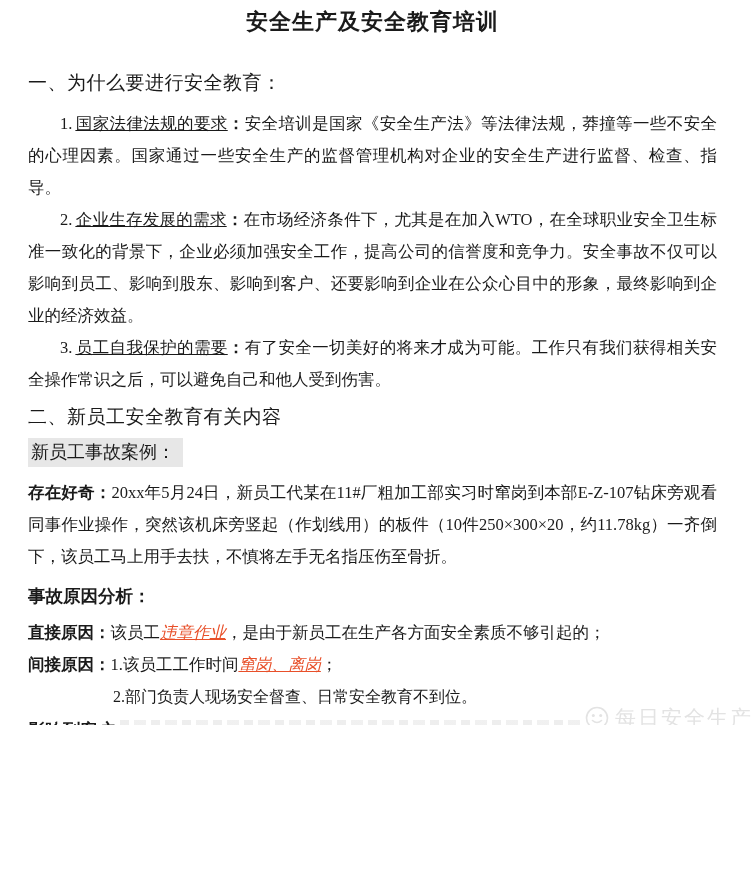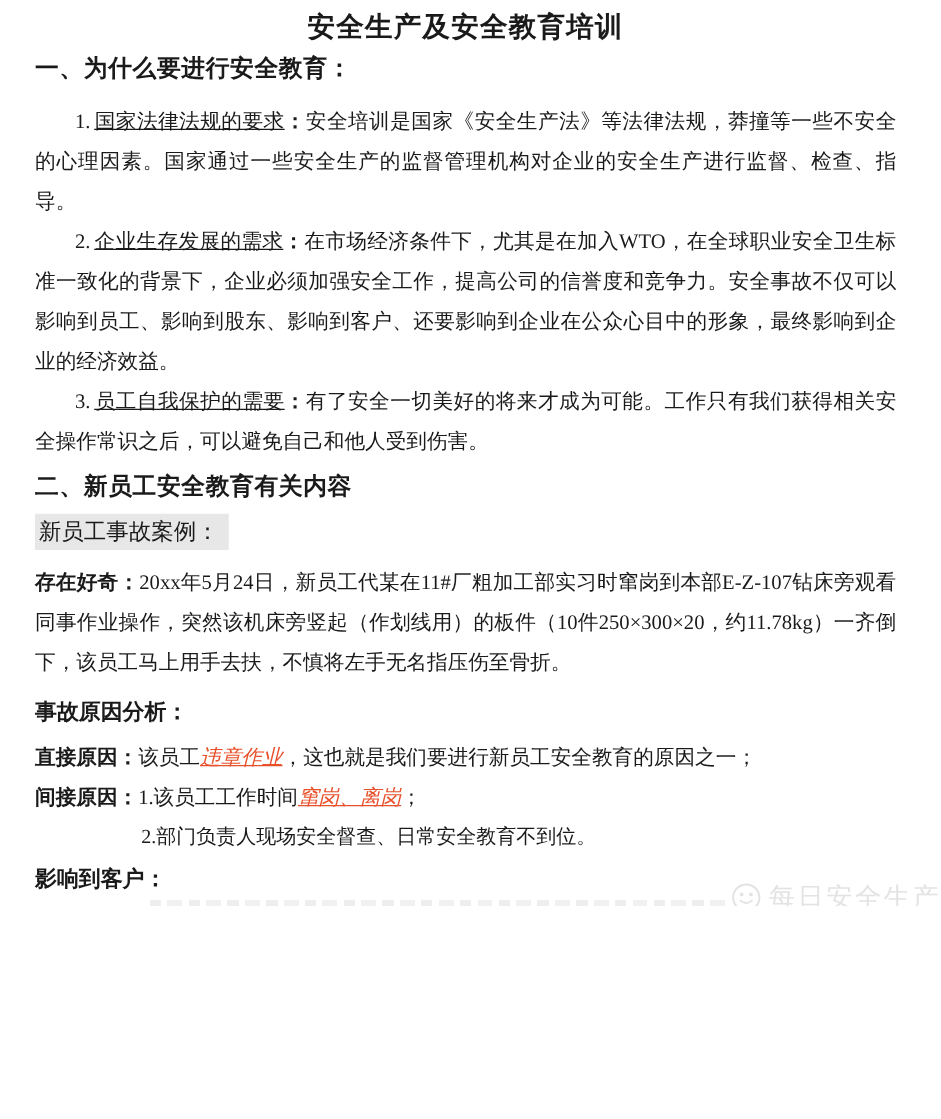--- a/index.html
+++ b/index.html
@@ -16,23 +16,23 @@
   }
   .doc-title{
     margin:0;
     text-align:center;
     font-size:22px;
     font-weight:700;
     line-height:32px;
     letter-spacing:1px;
   }
   .sec-heading{
-    margin:5px 0 0 0;
+    margin:32px 0 0 0;
     font-size:19px;
-    font-weight:700;
+    font-weight:400;
     line-height:26px;
     letter-spacing:0.5px;
   }
   .sec-heading.second{margin-top:8px;}
   .body-para{
     margin:0;
     font-size:16.5px;
     line-height:32px;
     text-align:justify;
   }
@@ -116,21 +116,21 @@
 
 
   <div class="case-label-wrap">
     <span class="case-label">新员工事故案例：</span>
   </div>
 
   <p class="body-para incident-para"><span class="bold-lead">存在好奇：</span><span>20xx年5月24日，新员工代某在11#厂粗加工部实习时窜岗到本部E-Z-107钻床旁观看同事作业操作，突然该机床旁竖起（作划线用）的板件（10件250×300×20，约11.78kg）一齐倒下，该员工马上用手去扶，不慎将左手无名指压伤至骨折。</span></p>
 
   <h3 class="sub-heading">事故原因分析：</h3>
 
-  <p class="cause-para gap-top"><span class="bold-lead">直接原因：</span><span>该员工</span><span class="violation-em">违章作业</span><span>，这也就是我们要进行新员工安全教育的原因之一；</span></p>
+  <p class="cause-para gap-top"><span class="bold-lead">直接原因：</span><span>该员工</span><span class="violation-em">违章作业</span><span>，是由于新员工在生产各方面安全素质不够引起的；</span></p>
 
   <p class="cause-para"><span class="bold-lead">间接原因：</span><span>1.该员工工作时间</span><span class="violation-em">窜岗、离岗</span><span>；</span></p>
 
   <p class="sub-item">2.部门负责人现场安全督查、日常安全教育不到位。</p>
 
   <h3 class="sub-heading suggest-heading">影响到客户：</h3>
 
   <div class="cutoff-strip"></div>
 
   <div class="watermark">

